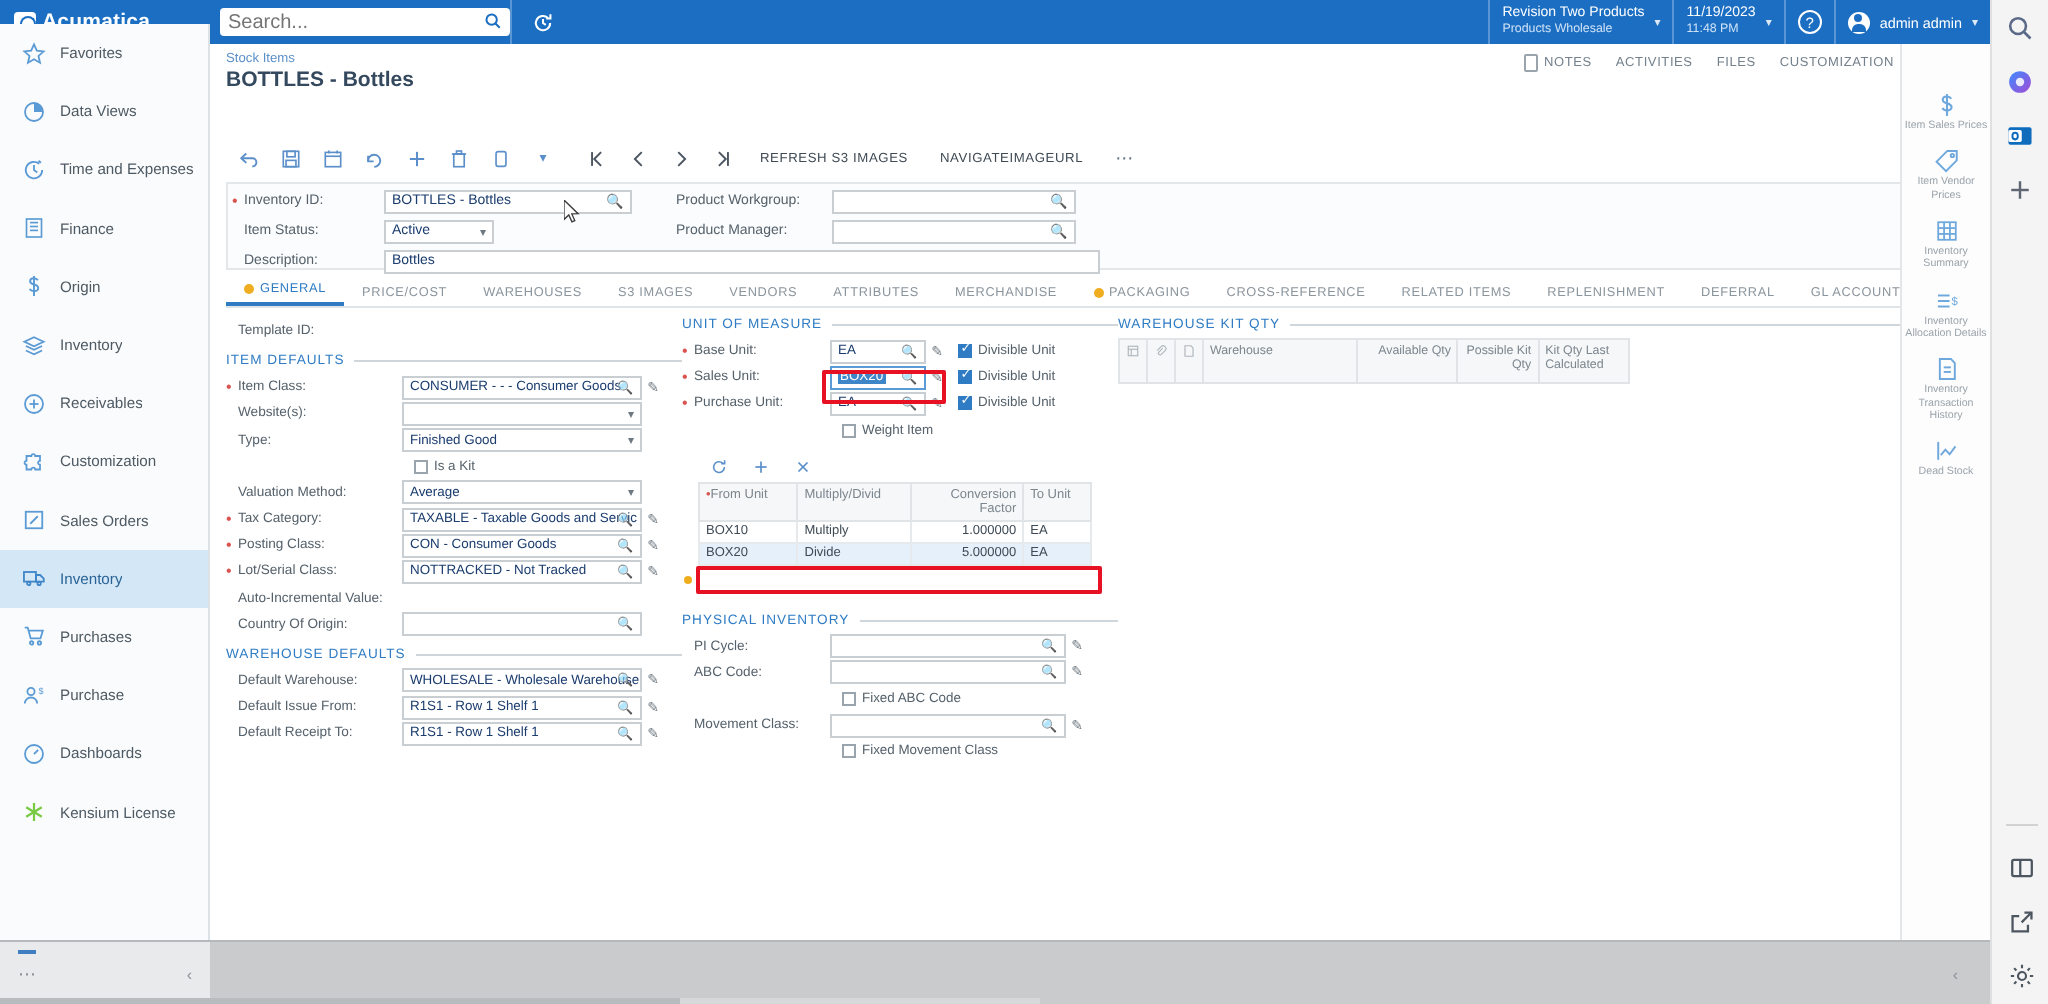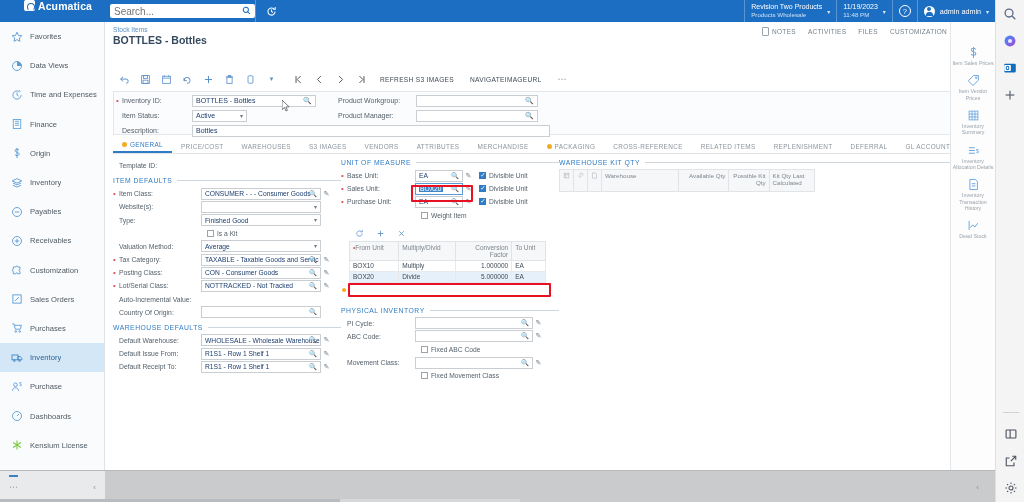--- a/index.html
+++ b/index.html
@@ -11,22 +11,22 @@
     overflow: hidden;
   }
   #app { position: relative; width: 1024px; height: 502px; }
 
   
   .topbar {
     position: absolute; top: 0; left: 0; width: 995px; height: 22px;
     background: #1b6ec2; display: flex; align-items: center;
   }
   .brand {
-    width: 105px; height: 22px; display: flex; 
-    gap: 3px; padding-left: 24px; color: #fff;
+    width: 105px; height: 22px; display: flex; align-items: center;
+    gap: 3px; padding-left: 7px; color: #fff;
   }
   .brand-mark {
     width: 11px; height: 11px; background: #fff; border-radius: 2px;
     position: relative; flex: 0 0 auto;
   }
   .brand-mark::after {
     content: ""; position: absolute; left: 2.5px; top: 2.5px;
     width: 6px; height: 6px; border: 1.4px solid #1b6ec2;
     border-radius: 50%; border-bottom-color: transparent;
   }
@@ -71,21 +71,21 @@
     background: #1b6ec2; border-radius: 50%;
   }
   .tb-user-ico::after {
     content: ""; position: absolute; left: 2px; top: 6.4px; width: 7px; height: 4px;
     background: #1b6ec2; border-radius: 3px 3px 0 0;
   }
   .tb-name { font-size: 7.2px; }
 
   
   .sidebar {
-    position: absolute; top: 22px; left: 0; width: 105px; bottom: 32px;
+    position: absolute; top: 12px; left: 0; width: 105px; bottom: 32px;
     background: #fafbfc; border-right: 1px solid #dde2e6;
     overflow: hidden;
   }
   .side-item {
     height: 29.2px; display: flex; align-items: center; gap: 7px;
     padding-left: 11px; color: #4e5a63; font-size: 7.6px;
   }
   .side-item.active { background: #d4e7f7; color: #2a6496; }
   .side-ico {
     width: 12px; height: 12px; flex: 0 0 auto; color: #5b9bd5;
@@ -434,29 +434,20 @@
             <polyline points="2.6,11 8,13.5 13.4,11"></polyline>
           </svg>
       </span>
       <span class="side-label">Inventory</span>
     </div>
     <div class="side-item">
       <span class="side-ico">
         <svg viewBox="0 0 16 16" fill="none" stroke="currentColor" stroke-width="1.2">
             <circle cx="8" cy="8" r="6"></circle>
             <line x1="5" y1="8" x2="11" y2="8"></line>
-          </svg>
-      </span>
-      <span class="side-label">Payables</span>
-    </div>
-    <div class="side-item">
-      <span class="side-ico">
-        <svg viewBox="0 0 16 16" fill="none" stroke="currentColor" stroke-width="1.2">
-            <circle cx="8" cy="8" r="6"></circle>
-            <line x1="5" y1="8" x2="11" y2="8"></line>
             <line x1="8" y1="5" x2="8" y2="11"></line>
           </svg>
       </span>
       <span class="side-label">Receivables</span>
     </div>
     <div class="side-item">
       <span class="side-ico">
         <svg viewBox="0 0 16 16" fill="none" stroke="currentColor" stroke-width="1.2">
             <path d="M3 4h3.2a1.3 1.3 0 1 1 2.6 0H12v3.2a1.3 1.3 0 1 0 0 2.6V13H8.8a1.3 1.3 0 1 0-2.6 0H3V9.8a1.3 1.3 0 1 1 0-2.6Z"></path>
           </svg>
@@ -464,41 +455,41 @@
       <span class="side-label">Customization</span>
     </div>
     <div class="side-item">
       <span class="side-ico">
         <svg viewBox="0 0 16 16" fill="none" stroke="currentColor" stroke-width="1.2">
             <rect x="2.5" y="2.5" width="11" height="11"></rect>
             <line x1="5.5" y1="10.5" x2="10.5" y2="5.5"></line>
           </svg>
       </span>
       <span class="side-label">Sales Orders</span>
-    </div>
-    <div class="side-item">
-      <span class="side-ico">
-        <svg viewBox="0 0 16 16" fill="none" stroke="currentColor" stroke-width="1.2">
-            <path d="M1.8 2.4h2l2 7.2h6.5l1.6-5.2H4.6"></path>
-            <circle cx="6.4" cy="12.6" r="1.1"></circle>
-            <circle cx="11.6" cy="12.6" r="1.1"></circle>
-          </svg>
-      </span>
-      <span class="side-label">Purchases</span>
     </div>
     <div class="side-item active">
       <span class="side-ico" style="color:#3f86c8">
         <svg viewBox="0 0 16 16" fill="none" stroke="currentColor" stroke-width="1.2">
             <rect x="1.3" y="4" width="8" height="6.4"></rect>
             <path d="M9.3 6h2.8l2.4 2.4v2H9.3Z"></path>
             <circle cx="4.5" cy="11.6" r="1.1"></circle>
             <circle cx="11.4" cy="11.6" r="1.1"></circle>
           </svg>
       </span>
       <span class="side-label">Inventory</span>
+    </div>
+    <div class="side-item">
+      <span class="side-ico">
+        <svg viewBox="0 0 16 16" fill="none" stroke="currentColor" stroke-width="1.2">
+            <path d="M1.8 2.4h2l2 7.2h6.5l1.6-5.2H4.6"></path>
+            <circle cx="6.4" cy="12.6" r="1.1"></circle>
+            <circle cx="11.6" cy="12.6" r="1.1"></circle>
+          </svg>
+      </span>
+      <span class="side-label">Purchases</span>
     </div>
     <div class="side-item">
       <span class="side-ico">
         <svg viewBox="0 0 16 16" fill="none" stroke="currentColor" stroke-width="1.2">
             <circle cx="6" cy="5" r="2.4"></circle>
             <path d="M1.9 13c0-2.4 1.9-4 4.1-4s4.1 1.6 4.1 4"></path>
             <text x="11" y="6.4" font-size="6" fill="currentColor" stroke="none">$</text>
           </svg>
       </span>
       <span class="side-label">Purchase</span>

